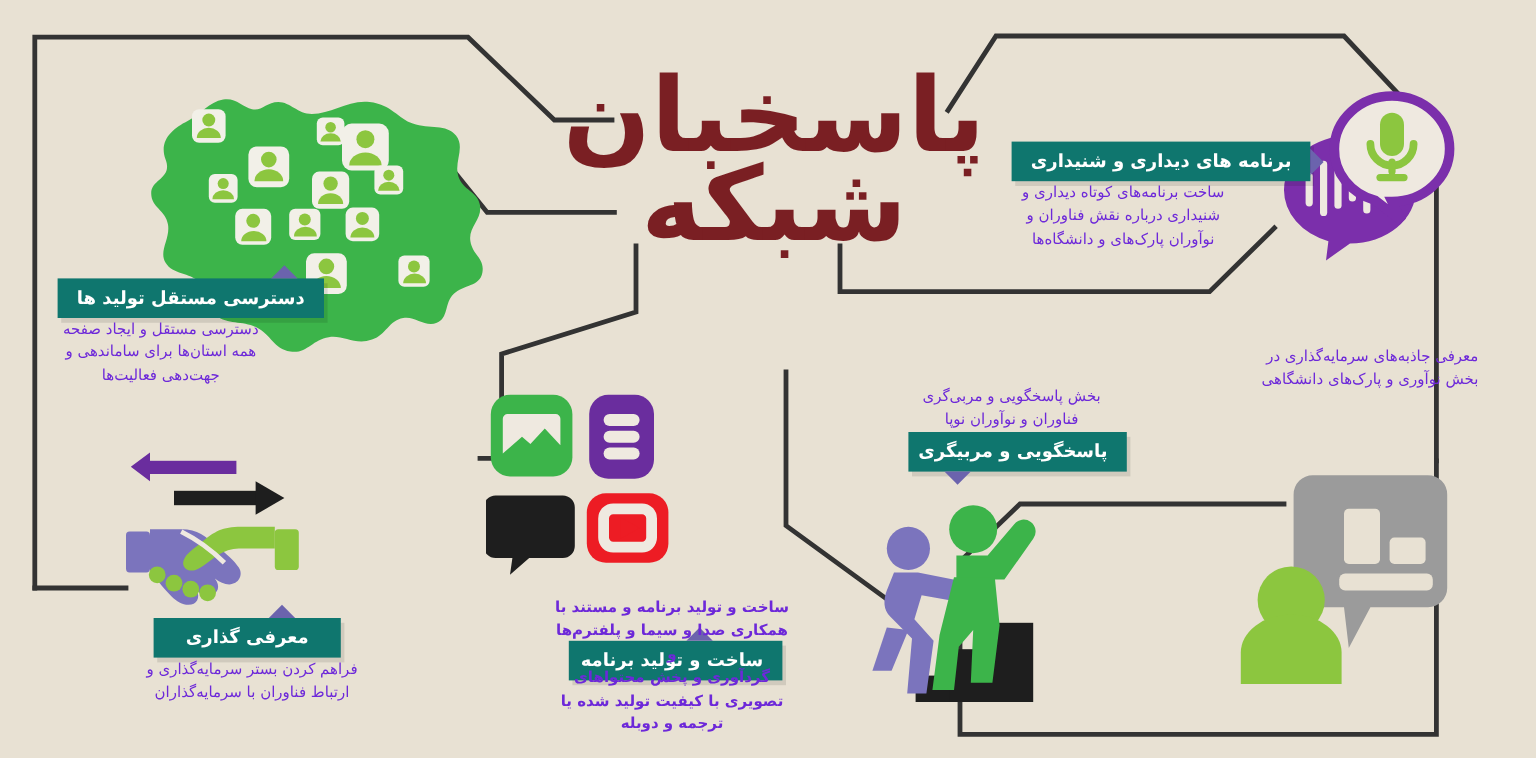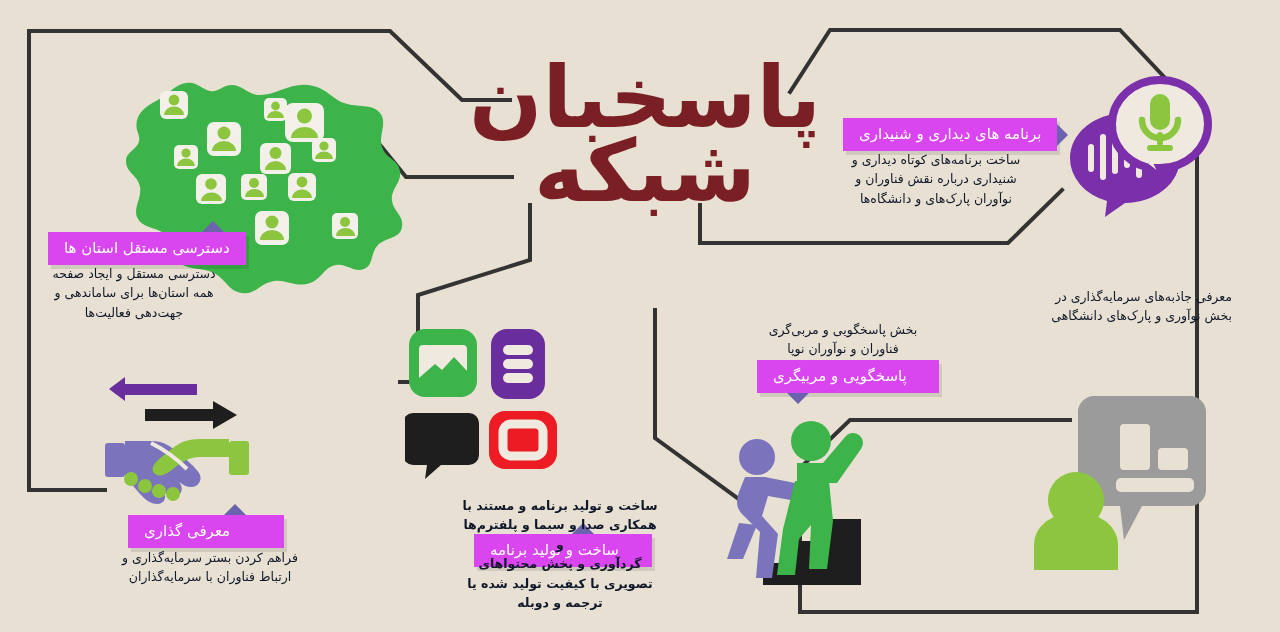--- a/index.html
+++ b/index.html
@@ -20,45 +20,45 @@
     color:#7a1f23;
     font-family:"DejaVu Sans","Liberation Sans",sans-serif;
     font-weight:bold;line-height:.86;letter-spacing:-1px;
     text-align:center;
   }
   #title .t-line{font-size:86px;display:block;white-space:nowrap;}
 
   
   .badge{
     position:absolute;
-    background:#d946ef;
+    background:#0f766e;
     color:#ffffff;
-    font-size:15px;font-weight:normal;
+    font-size:15px;font-weight:bold;
     padding:7px 16px 8px 16px;
     white-space:nowrap;
     box-shadow:3px 4px 0 rgba(0,0,0,.10);
-    text-align:left;
+    text-align:center;
   }
   .badge .tail{
     position:absolute;width:0;height:0;border-style:solid;
   }
   .tail-down{
     border-width:11px 11px 0 11px;
     border-color:#6b63ad transparent transparent transparent;
     bottom:-11px;
   }
   .tail-up{
     border-width:0 11px 11px 11px;
     border-color:transparent transparent #6b63ad transparent;
     top:-11px;
   }
 
   .desc{
     position:absolute;
-    color:#0f172a;
+    color:#6d28d9;
     font-size:12.5px;
     line-height:1.55;
     text-align:center;
     white-space:pre-line;
   }
 
   
   .node{position:absolute;}
 
   
@@ -178,21 +178,21 @@
           </g>
         <g>
             <rect x="222" y="158" width="26" height="26" rx="5" fill="#f2f0e8"></rect>
             <circle cx="235" cy="167" r="5" fill="#8cc63f"></circle>
             <path d="M226,181 a9.5,8 0 0 1 19,0 z" fill="#8cc63f"></path>
           </g>
       </g>
     </svg>
   </div>
   <div class="badge" style="left:48px;top:232px;">
-    <span>دسترسی مستقل استان ها</span>
+    <span>دسترسی مستقل تولید ها</span>
     <i class="tail tail-up" style="right:22px;"></i>
   </div>
   <div class="desc" style="left:34px;top:264px;width:200px;">دسترسی مستقل و ایجاد صفحه
 همه استان‌ها برای ساماندهی و
 جهت‌دهی فعالیت‌ها</div>
 
   <div class="node" id="mic-wrap">
     <svg viewBox="0 0 195 165" width="195" height="165">
       <path fill="#7b2fab" d="M30,90 a55,45 0 1 1 110,0 a55,45 0 0 1 -55,45 l-20,14 l2,-16 a55,45 0 0 1 -37,-43 z"></path>
       <g fill="#efe9e0">

